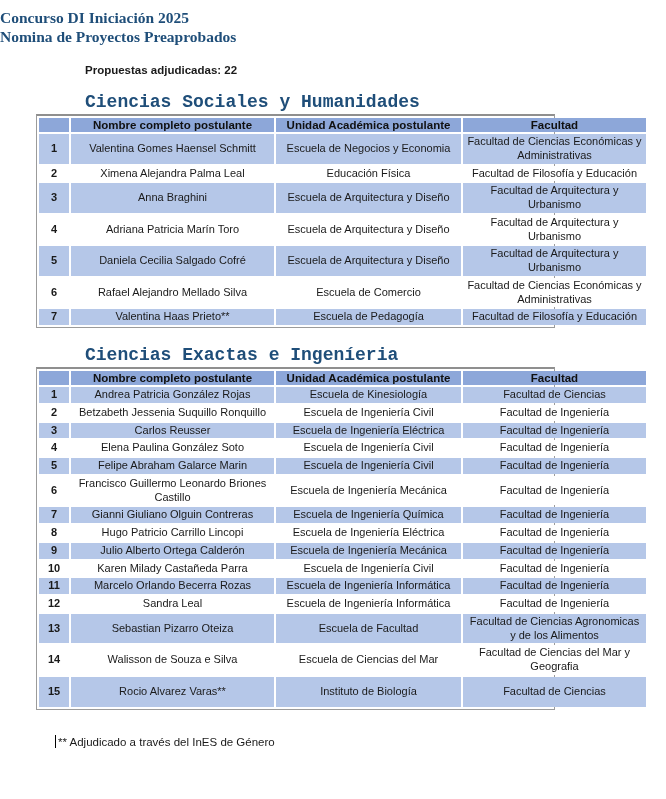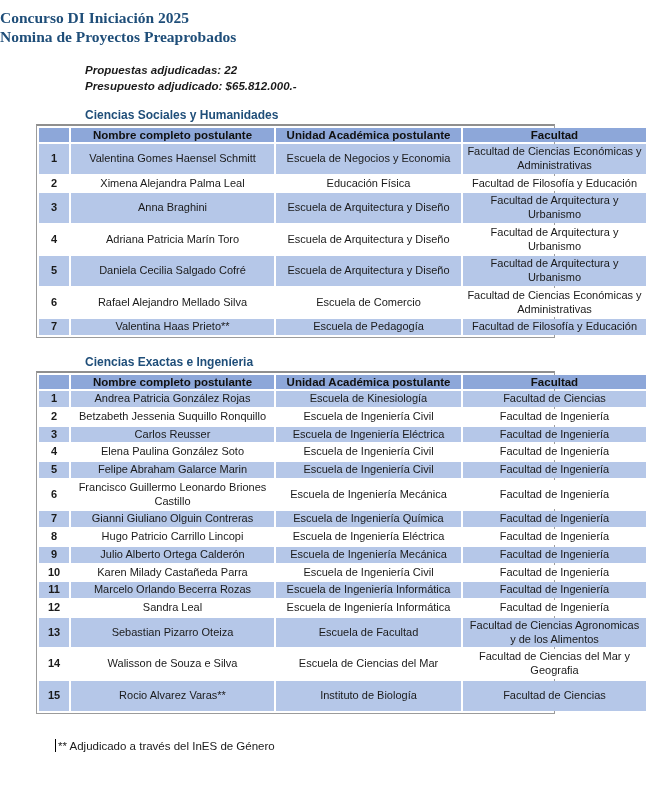--- a/index.html
+++ b/index.html
@@ -7,25 +7,25 @@
     width:666px; height:799px; background:var(--page-bg,#ffffff);
     font-family:"Liberation Sans",sans-serif; color:var(--text-color,#1a1a1a);
     overflow:hidden; position:relative;
   }
   .doc-title {
     padding-top:8px; 
     font-family:"Liberation Serif",serif; font-weight:bold;
     font-size:15.5px; line-height:19px; color:var(--heading-color,#1F4E79);
   }
   .summary { margin:16px 0 0 85px; font-weight:bold; font-size:11.5px; line-height:16px; }
-  .summary-line span { font-weight:bold;font-style:italic; }
+  .summary-line span { font-weight:bold; }
   .section-heading {
     margin:14px 0 2px 85px;
-    font-family:Liberation Sans, sans-serif; font-weight:bold;
-    font-size:12px; color:var(--heading-color,#1F4E79);
+    font-family:Liberation Mono, monospace; font-weight:bold;
+    font-size:18px; color:var(--heading-color,#1F4E79);
   }
   .section-heading.second { margin-top:17px; }
   .tbl-wrap {
     margin-left:36px; width:519px; box-sizing:border-box;
     border:1px solid #9b9b9b; border-top:2px solid #8f8f8f;
     background:#ffffff;
   }
   table {
     width:100%; border-collapse:separate; border-spacing:2px;
     table-layout:fixed; font-size:11px;
@@ -55,24 +55,20 @@
 
 <div class="doc-title">
   <div>Concurso DI Iniciación 2025</div>
   <div>Nomina de Proyectos Preaprobados</div>
 </div>
 
 <div class="summary">
   <div class="summary-line">
     <span>Propuestas adjudicadas:</span>
     <span>22</span>
-  </div>
-  <div class="summary-line">
-    <span>Presupuesto adjudicado:</span>
-    <span>$65.812.000.-</span>
   </div>
 </div>
 
 <div class="section-heading">Ciencias Sociales y Humanidades</div>
 <div class="tbl-wrap">
   <table data-table="0">
     <colgroup>
         <col class="c0">
         <col class="c1">
         <col class="c2">

